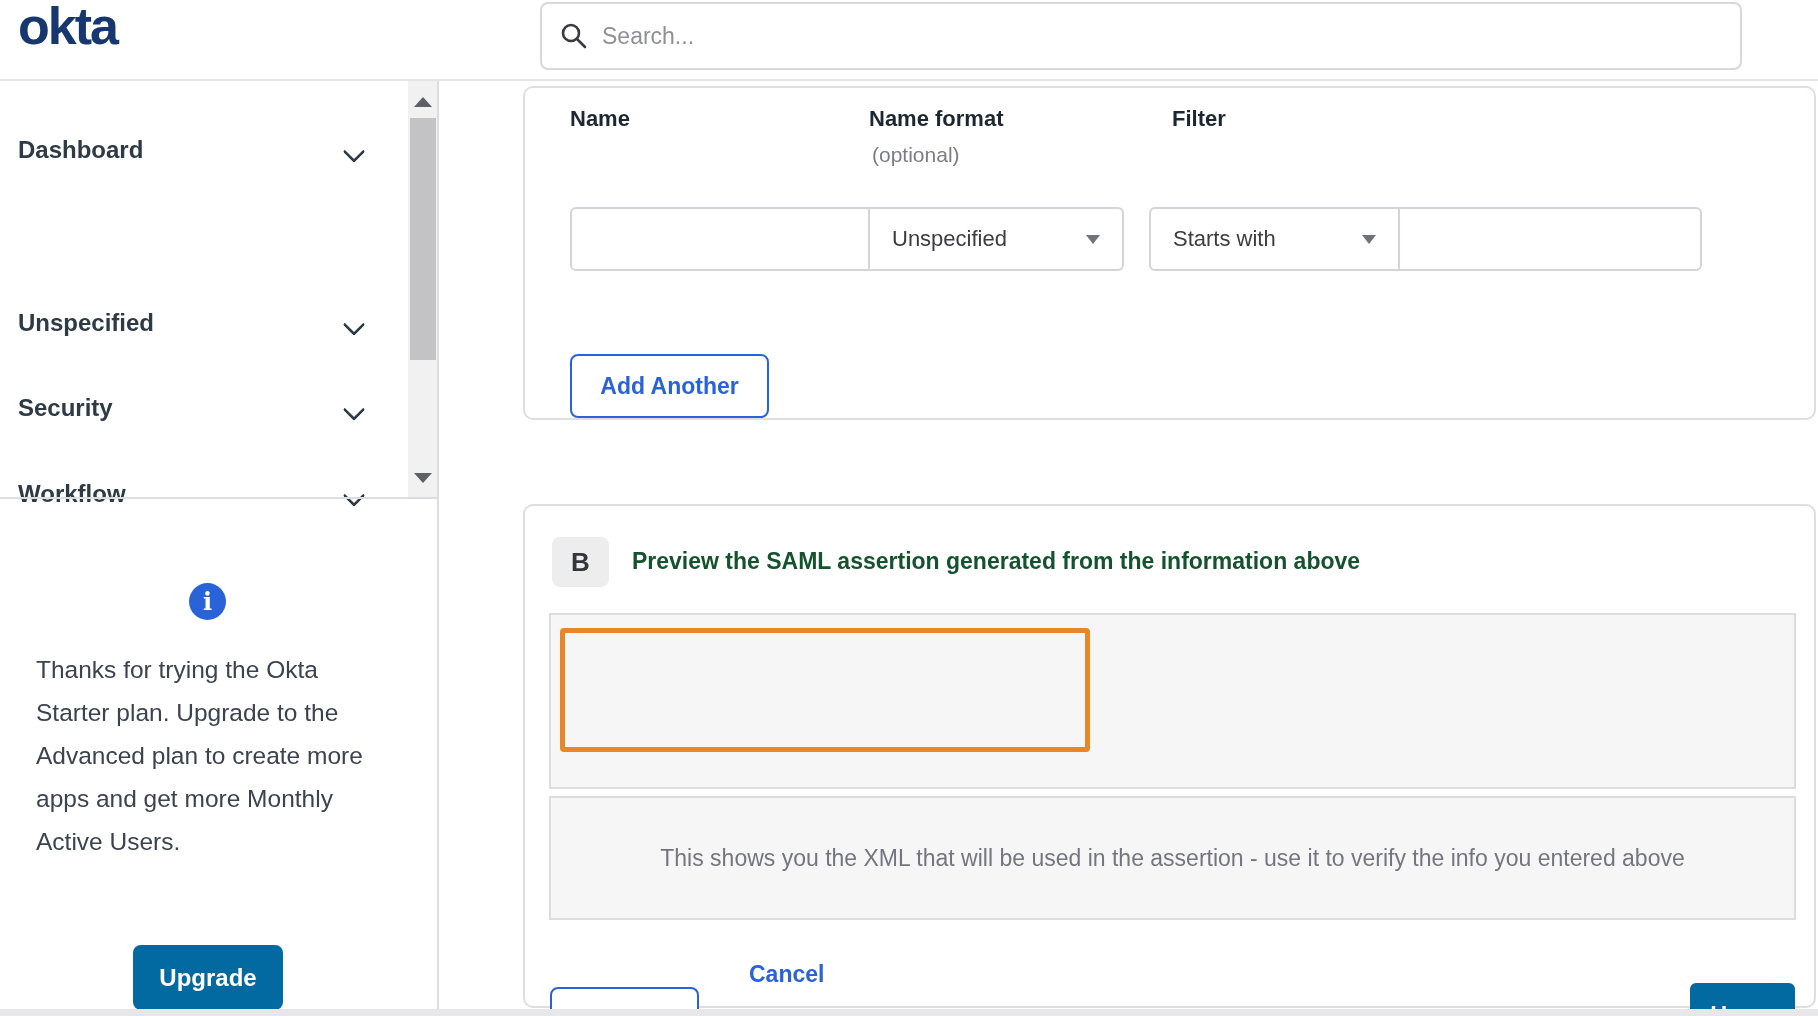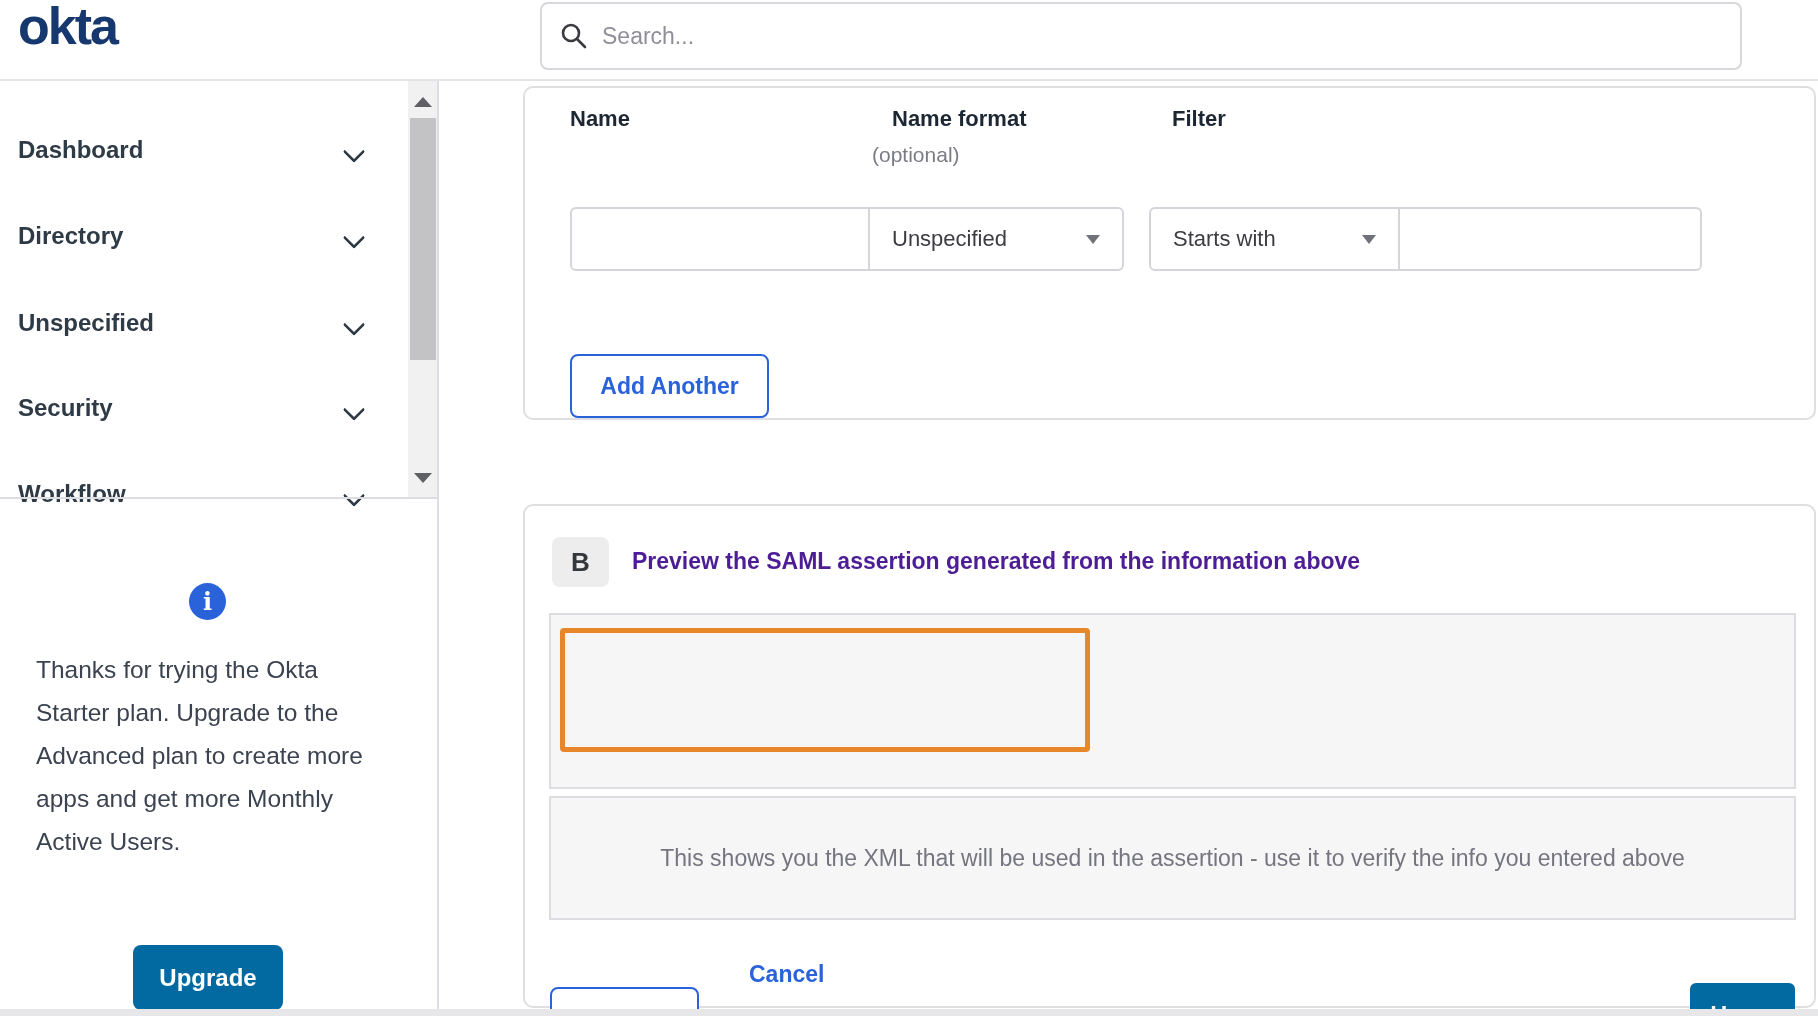--- a/index.html
+++ b/index.html
@@ -63,21 +63,21 @@
   .inputbox input { width:100%; height:100%; border:none; outline:none; font-size:22px;
                     padding:0 16px; background:transparent; font-family:"Liberation Sans",sans-serif; }
   .btn-outline { background:#fff; border:2px solid #2962d9; border-radius:8px; color:#2962d9;
                  font-weight:700; display:flex; align-items:center; justify-content:center;
                  cursor:pointer; font-family:"Liberation Sans",sans-serif;margin-top:44px; }
 
   
   #step-badge { left:27px; top:31px; width:57px; height:50px; background:#ededee; border-radius:8px;
                 display:flex; align-items:center; justify-content:center; font-size:26px;
                 font-weight:600; color:#33373b; }
-  #section-title { left:107px; top:42px; font-size:23px; font-weight:700; color:#4c1d95; }
+  #section-title { left:107px; top:42px; font-size:23px; font-weight:700; color:#14532d; }
   .gray-panel { left:24px; width:1247px; background:#f6f6f7; border:2px solid #dddde1; }
   #panelA { top:107px; height:176px; }
   #panelB { top:290px; height:124px; display:flex; align-items:center; justify-content:center; }
   #highlight-box { left:33px; top:120px; width:530px; height:124px; border:5px solid #e8872a;
                    border-radius:4px; }
   #preview-btn { left:71px; top:157px; width:424px; height:52px; font-size:23px; gap:12px; }
   #code-glyph { font-size:20px; font-weight:700; letter-spacing:2px; }
   #note-text { font-size:23px; color:#75757f; }
 
   #prev-btn { left:25px; top:437px; width:149px; height:64px; font-size:23px; }
@@ -98,24 +98,20 @@
       <circle cx="11" cy="11" r="8" fill="none" stroke="#3a3a40" stroke-width="2.6"></circle>
       <line x1="17" y1="17" x2="25" y2="25" stroke="#3a3a40" stroke-width="2.6" stroke-linecap="round"></line>
     </svg>
     <input type="text" placeholder="Search..." style="">
   </div>
 
   <div class="abs nav-item" style="top:108px">
     <span class="nav-label">Dashboard</span>
     <span class="chev"></span>
   </div>
-  <div class="abs nav-item" style="top:194px">
-    <span class="nav-label">Directory</span>
-    <span class="chev"></span>
-  </div>
   <div class="abs nav-item" style="top:281px">
     <span class="nav-label">Unspecified</span>
     <span class="chev"></span>
   </div>
   <div class="abs nav-item" style="top:366px">
     <span class="nav-label">Security</span>
     <span class="chev"></span>
   </div>
   <div class="abs nav-item" style="top:452px">
     <span class="nav-label">Workflow</span>
@@ -129,21 +125,21 @@
   </div>
   <div class="abs" id="scroll-thumb"></div>
   <div class="abs" id="divider"></div>
 
   <div class="abs" id="info-icon">i</div>
   <div class="abs" id="trial-msg">Thanks for trying the Okta Starter plan. Upgrade to the Advanced plan to create more apps and get more Monthly Active Users.</div>
   <button class="abs btn-filled" id="upgrade-btn">Upgrade</button>
 
   <div class="abs card" id="card1">
     <div class="abs field-label" style="left:45px;top:18px;">Name</div>
-    <div class="abs field-label" style="left:367px;top:18px;">Name format</div>
+    <div class="abs field-label" style="left:344px;top:18px;">Name format</div>
     <div class="abs muted" style="left:347px;top:55px;">(optional)</div>
     <div class="abs field-label" style="left:647px;top:18px;">Filter</div>
 
     <div class="abs inputbox" style="left:45px;top:119px;width:300px;border-radius:6px 0 0 6px;">
       <input type="text" value="" style="">
     </div>
     <div class="abs selectbox" style="left:343px;top:119px;width:256px;border-radius:0 6px 6px 0;">
       <span class="select-text">Unspecified</span>
       <span class="caret"></span>
     </div>

